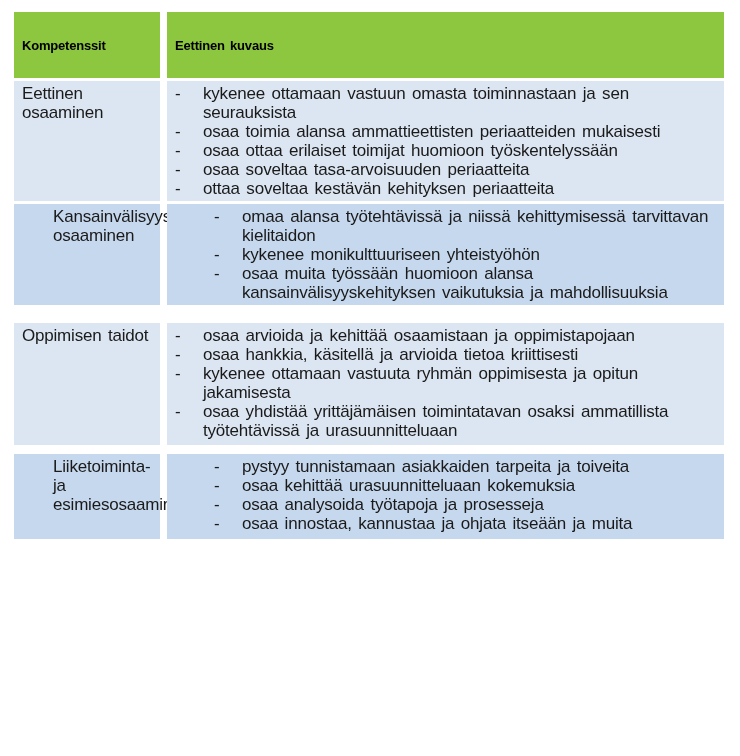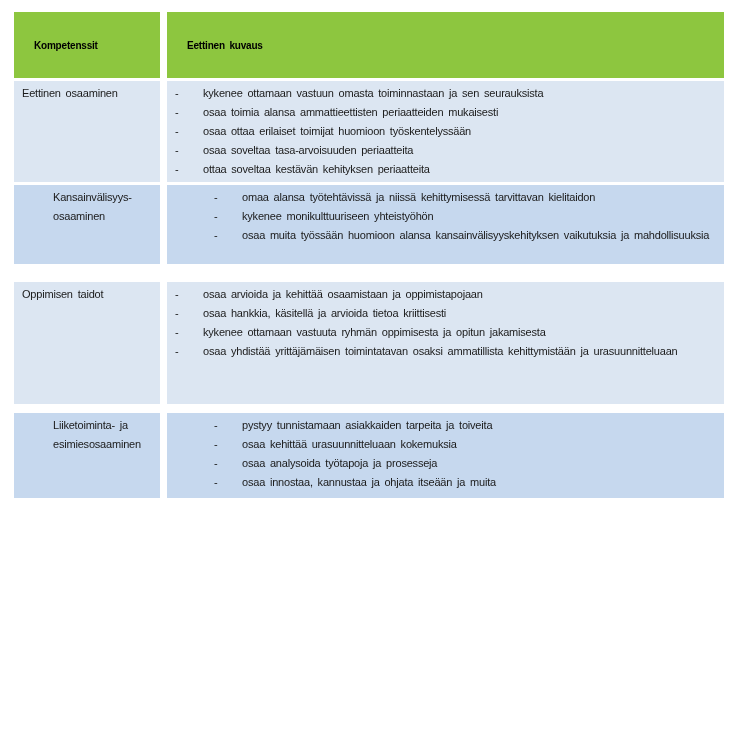--- a/index.html
+++ b/index.html
@@ -24,34 +24,34 @@
     display: flex;
     flex-direction: column;
     gap: 3px;
   }
   .trow {
     display: grid;
     grid-template-columns: 146px 557px;
     column-gap: 7px;
   }
   .cell {
-    font-size: 11px;
+    font-size: 17px;
     line-height: 19px;
     letter-spacing: -0.2px;
     word-spacing: 2px;
   }
   
   .header .cell {
     background: var(--header-green);
     height: 66px;
     display: flex;
     align-items: center;
-    padding-left: 20px;
+    padding-left: 8px;
     font-weight: bold;
-    font-size: 10px;
+    font-size: 13px;
     color: #000;
   }
   
   .band-light .cell { background: var(--row-light); }
   .band-medium .cell { background: var(--row-medium); padding-left: 39px; }
   .competence-cell {
     padding: 3px 6px 3px 8px;
   }
   .description-cell {
     padding: 3px 6px 3px 0;
@@ -131,21 +131,21 @@
       <div class="bullet">
         <span class="dash">-</span>
         <span>osaa hankkia, käsitellä ja arvioida tietoa kriittisesti</span>
       </div>
       <div class="bullet">
         <span class="dash">-</span>
         <span>kykenee ottamaan vastuuta ryhmän oppimisesta ja opitun jakamisesta</span>
       </div>
       <div class="bullet">
         <span class="dash">-</span>
-        <span>osaa yhdistää yrittäjämäisen toimintatavan osaksi ammatillista kehittymistään ja urasuunnitteluaan</span>
+        <span>osaa yhdistää yrittäjämäisen toimintatavan osaksi ammatillista työtehtävissä ja urasuunnitteluaan</span>
       </div>
     </div>
   </div>
 
   <div class="trow band-medium row-liiketoiminta">
     <div class="cell competence-cell">Liiketoiminta- ja esimiesosaaminen</div>
     <div class="cell description-cell">
       <div class="bullet">
         <span class="dash">-</span>
         <span>pystyy tunnistamaan asiakkaiden tarpeita ja toiveita</span>

